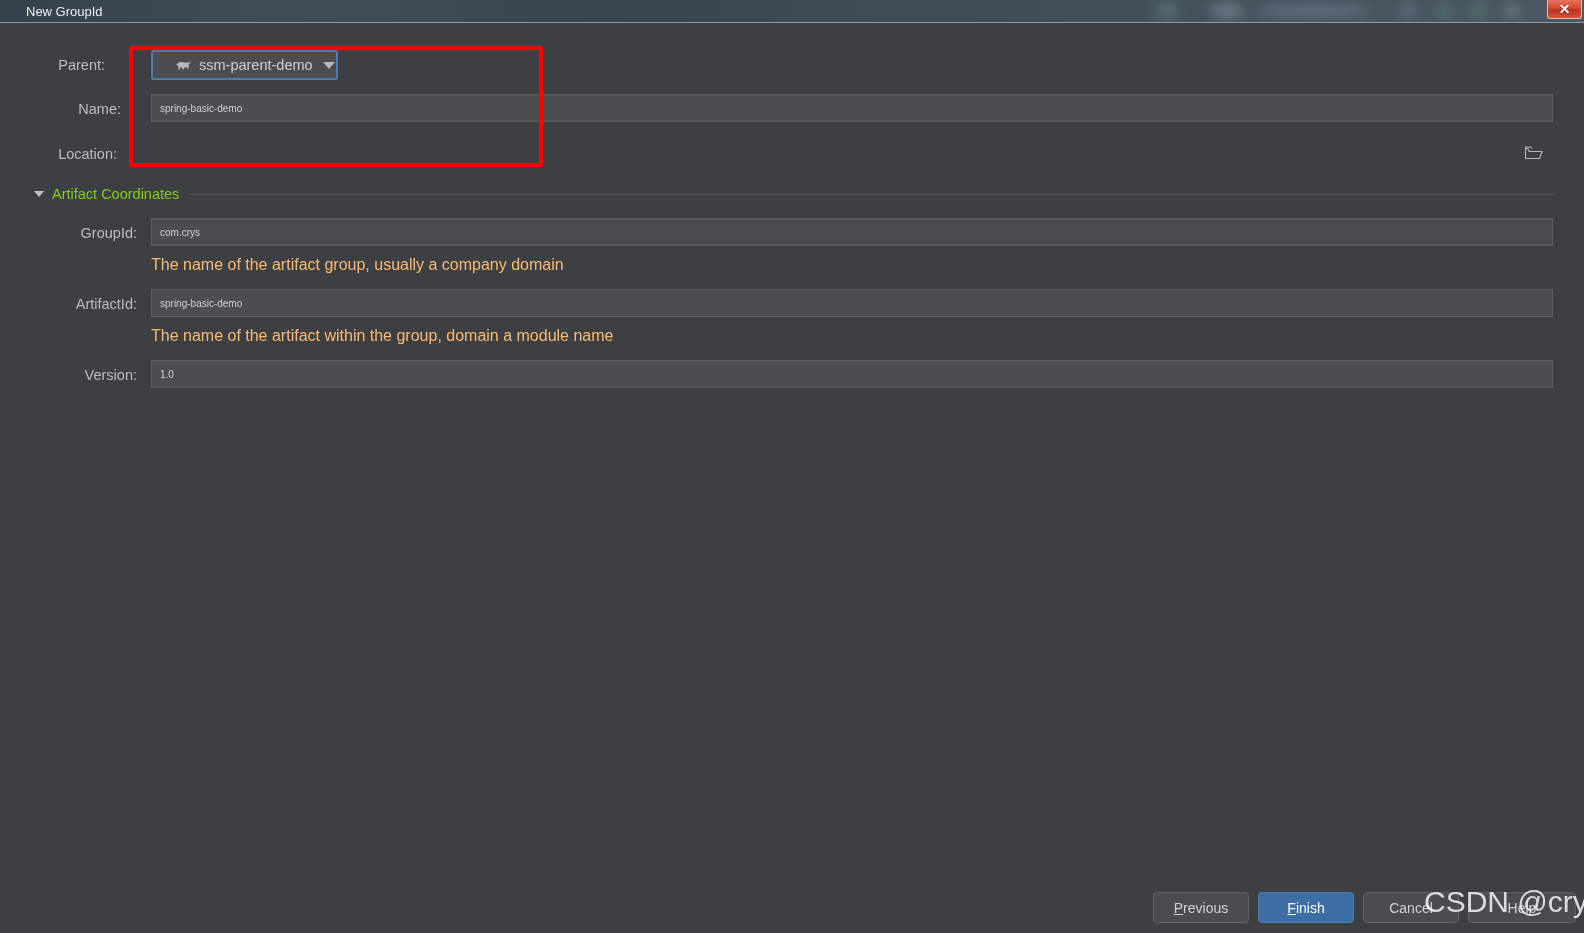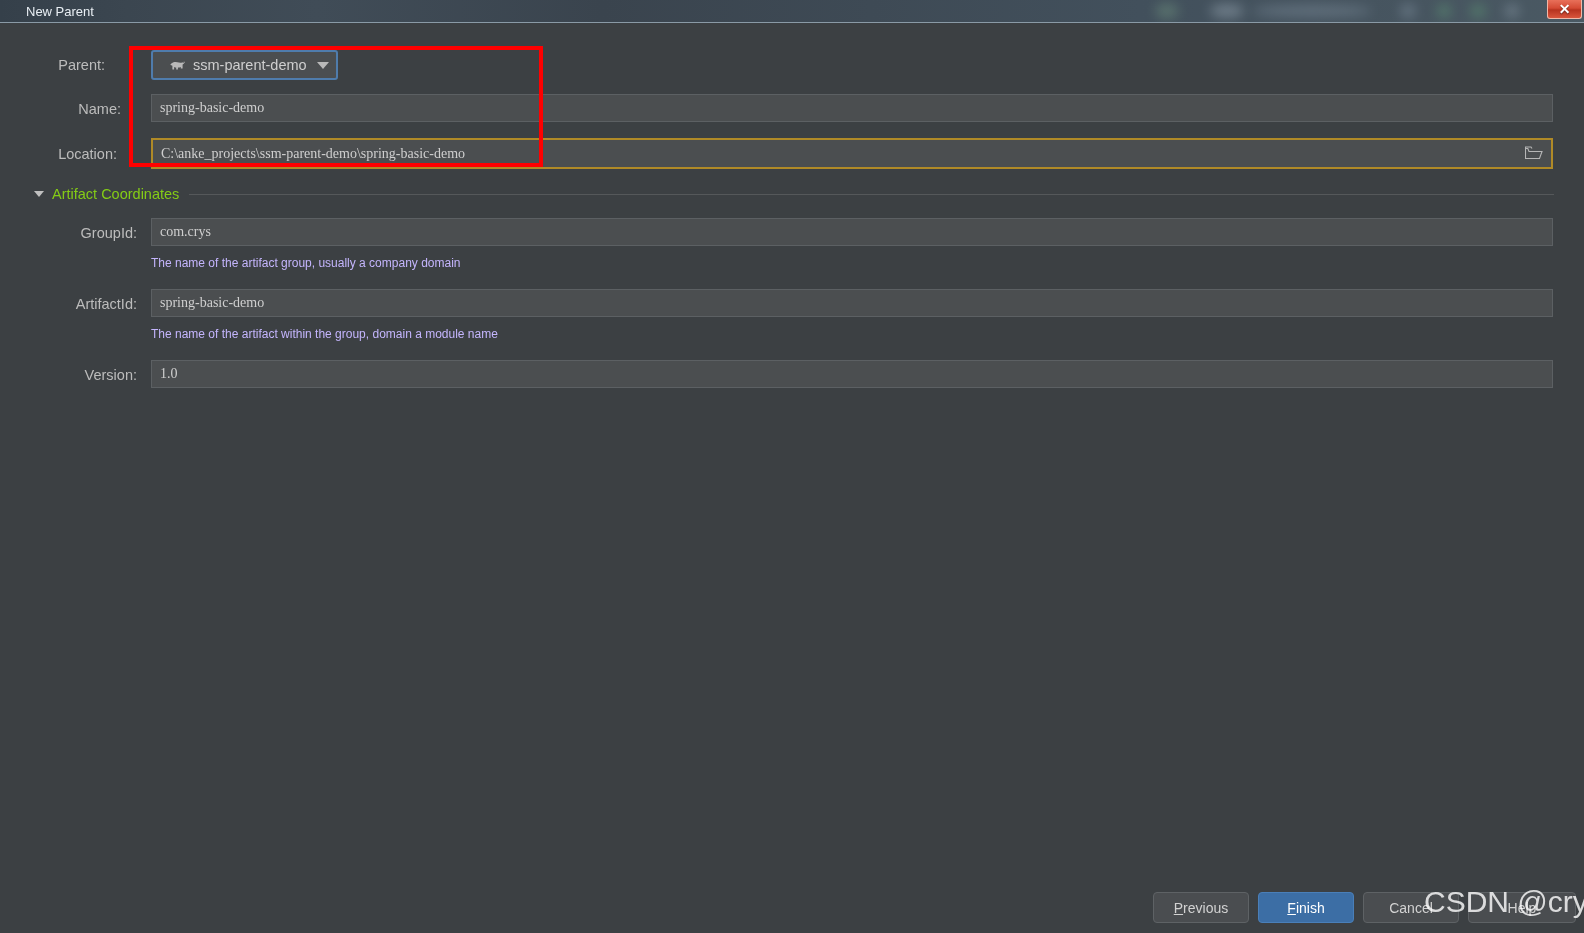--- a/index.html
+++ b/index.html
@@ -111,22 +111,22 @@
     white-space: nowrap;
     text-align: right;
     line-height: 20px;
   }
 
   .field {
     position: absolute;
     background: #4b4e50;
     border: 1px solid #5c6063;
     color: #cfcfcf;
-    font-size: 14px;
-    font-family: Liberation Serif, serif;
+    font-size: 10px;
+    font-family: Liberation Sans, sans-serif;
     line-height: 26px;
     padding: 0 8px;
     outline: none;
     height: 28px;
   }
   .field::placeholder { color: #8a8d8f; }
 
   .field.location {
     border: 2px solid #b08a27;
     padding-right: 40px;
@@ -141,21 +141,21 @@
 
   
   .combo {
     position: absolute;
     height: 30px;
     background: #4b4e50;
     border: 2px solid #4f7cac;
     border-radius: 3px;
     display: flex;
     align-items: center;
-    padding: 0 16px;
+    padding: 0 22px;
     cursor: pointer;
   }
   .combo .maven-icon { margin-right: 7px; display: flex; align-items: center; }
   .combo .combo-text {
     font-size: 14.5px;
     color: #cfcfcf;
     white-space: nowrap;
     flex: 1;
   }
   .combo .arrow {
@@ -189,22 +189,22 @@
     margin-right: 10px;
   }
   .sep-line {
     flex: 1;
     height: 1px;
     background: #55585a;
   }
 
   .hint {
     position: absolute;
-    font-size: 12px;
-    color: #c4b5fd;
+    font-size: 16px;
+    color: #fdba74;
     white-space: nowrap;
   }
 
   
   .btn {
     position: absolute;
     height: 31px;
     background: #4a4d50;
     border: 1px solid #5e6265;
     border-radius: 4px;
@@ -252,21 +252,21 @@
     <div class="titlebar-blur tb-b4"></div>
     <div class="titlebar-blur tb-b5"></div>
     <div class="titlebar-blur tb-b6"></div>
     <div class="titlebar-blur tb-b7"></div>
 
     <div class="win-icon">
       <span class="ij">IJ</span>
       <span class="ijbar"></span>
     </div>
 
-    <div class="title-text">New Parent</div>
+    <div class="title-text">New GroupId</div>
 
     <div class="close-btn">
       <span class="x">✕</span>
     </div>
   </div>
 
   <div class="form">
 
     <div class="lbl" style="left:0px; top:31px; width:105px;">Parent:</div>
 
@@ -282,21 +282,20 @@
         </svg>
       </span>
       <span class="combo-text">ssm-parent-demo</span>
       <span class="arrow"></span>
     </div>
 
     <div class="lbl" style="left:16px; top:75px; width:105px;">Name:</div>
     <input class="field" style="left: 151px; top: 70px; width: 1402px;" value="spring-basic-demo">
 
     <div class="lbl" style="left:12px; top:120px; width:105px;">Location:</div>
-    <input class="field location" style="left: 151px; top: 114px; width: 1402px; height: 31px; line-height: 27px;" value="C:\anke_projects\ssm-parent-demo\spring-basic-demo">
     <div class="folder-btn" style="left:1521px; top:116px;">
       <svg width="18" height="14" viewBox="0 0 18 14">
         <path d="M0.5 2.5 L0.5 12.5 L14.5 12.5 L17.0 5.5 L4.0 5.5 L2.8 2.5 Z" fill="none" stroke="#b6b6b6" stroke-width="1.1"></path>
         <path d="M0.5 2.5 L0.5 1.0 L6.0 1.0 L7.0 2.5" fill="none" stroke="#b6b6b6" stroke-width="1.1"></path>
       </svg>
     </div>
 
     <div class="section-hdr" style="left:34px; top:162px; width:1520px;">
       <span class="tri"></span>
       <span class="section-title">Artifact Coordinates</span>

